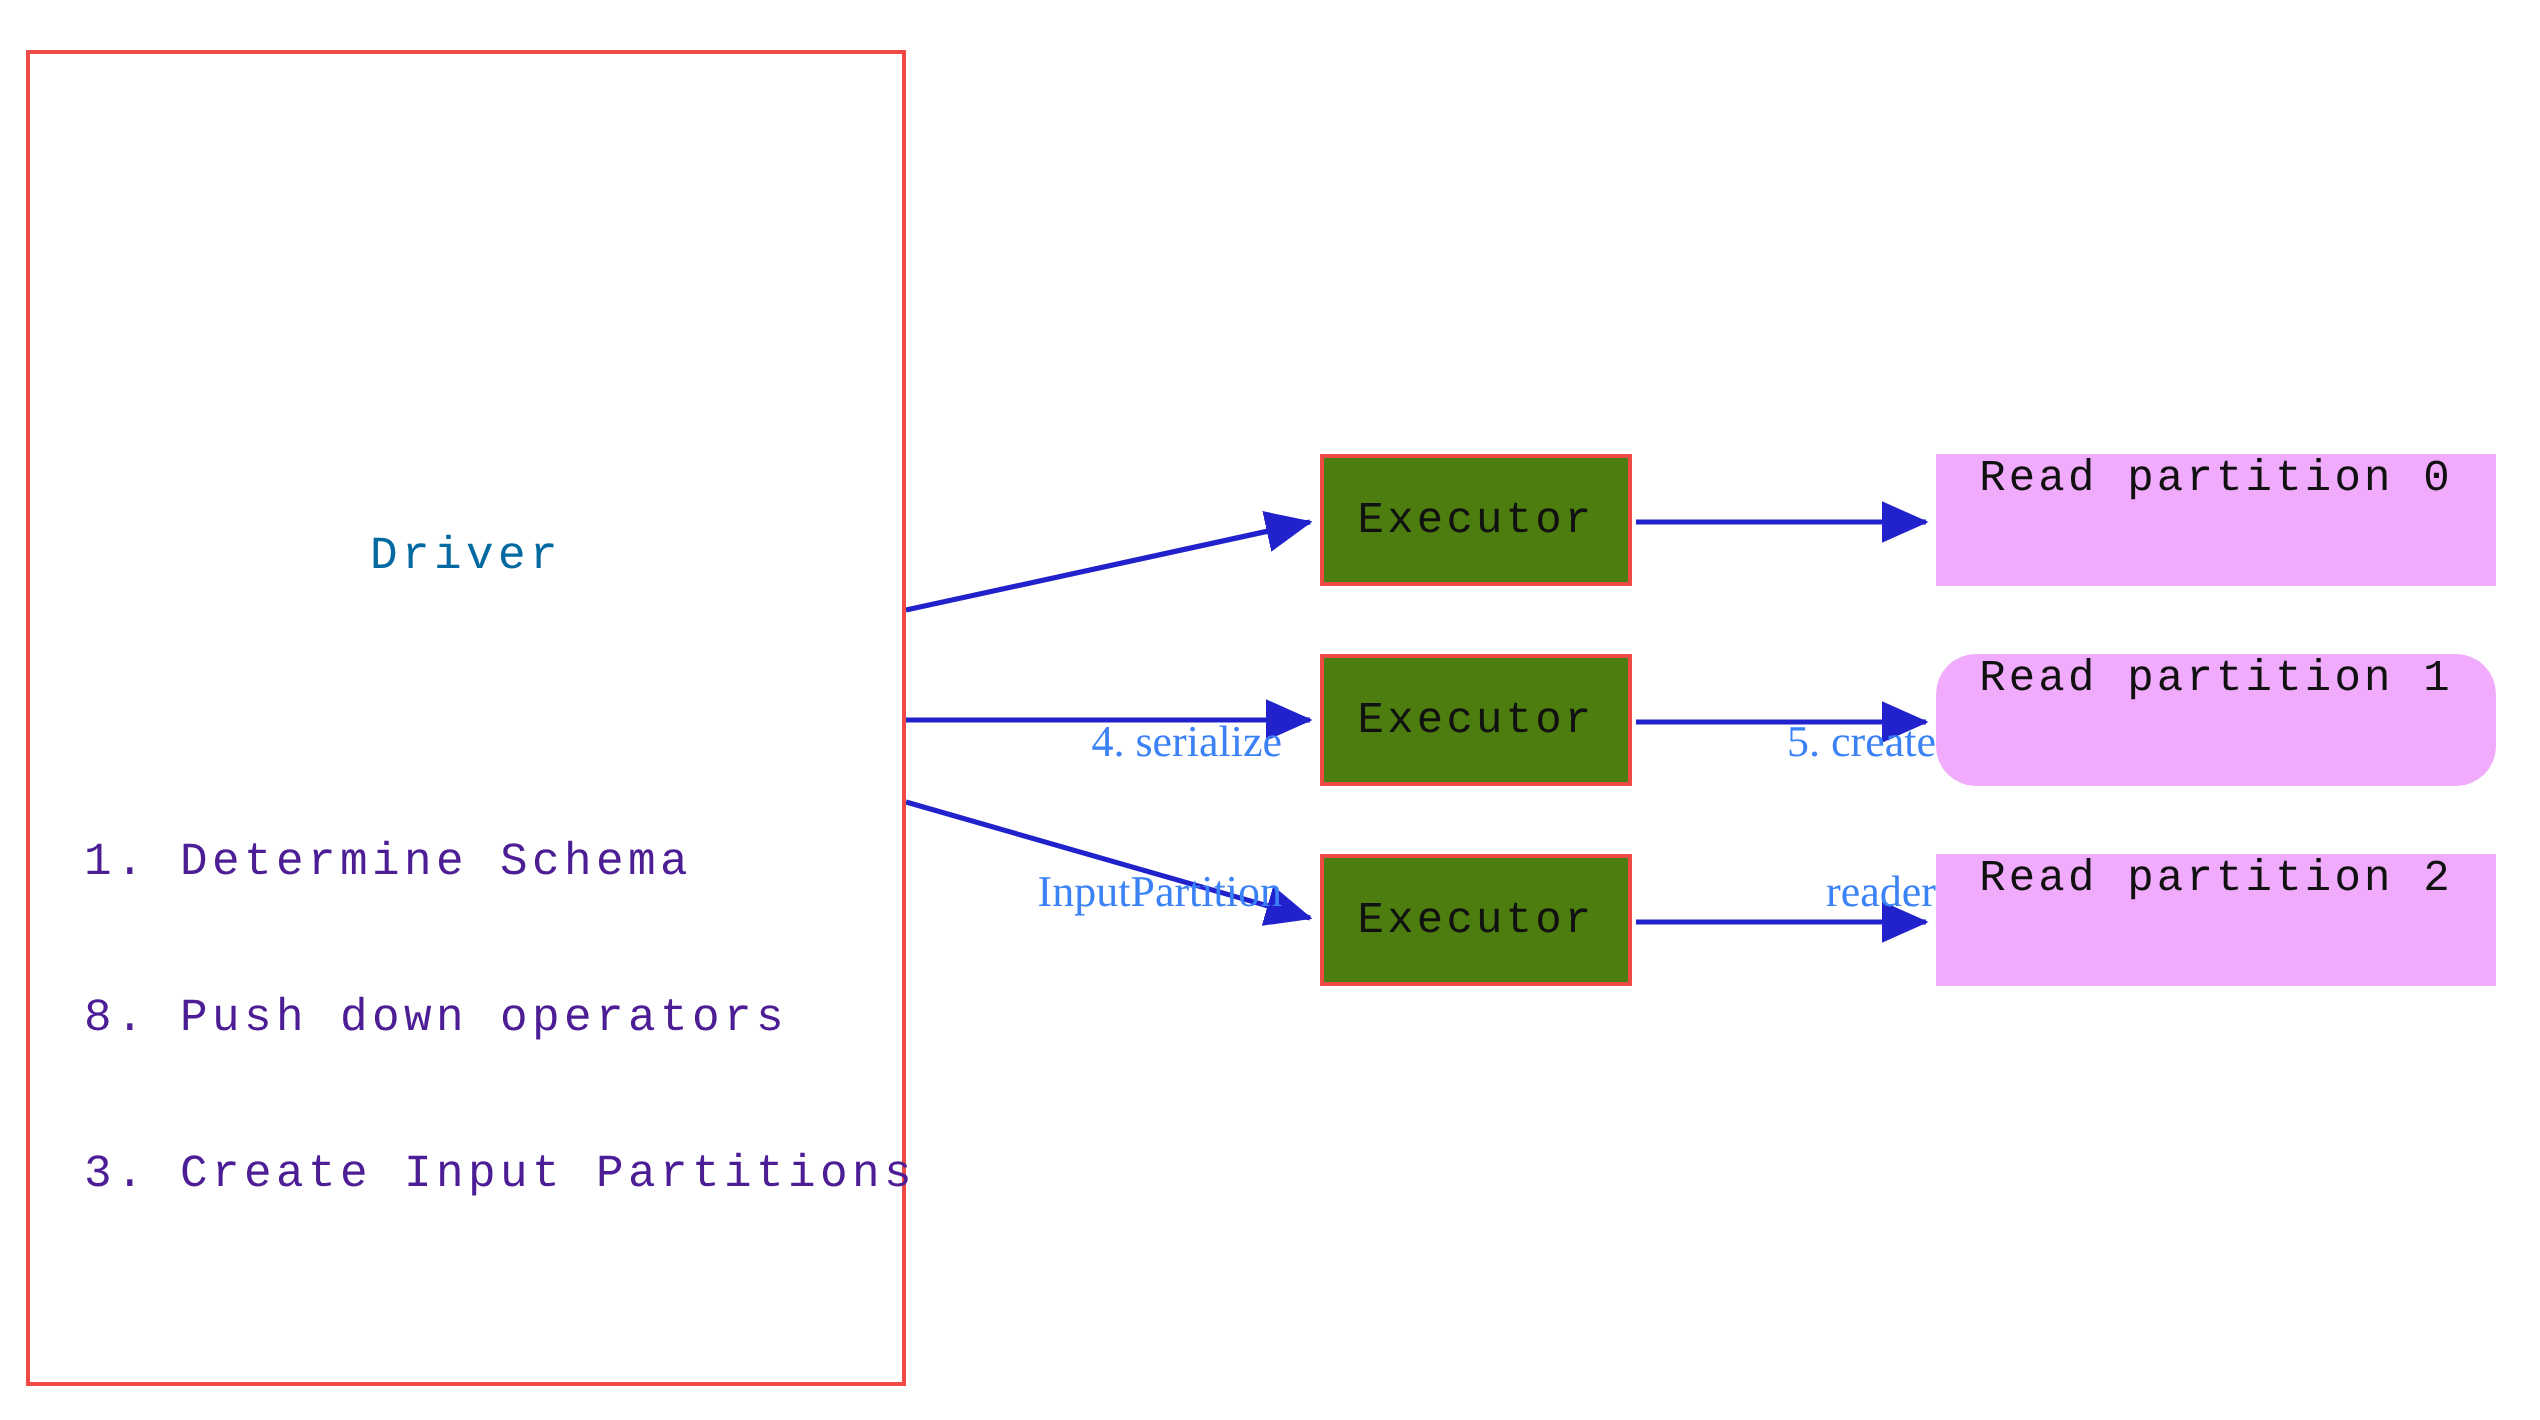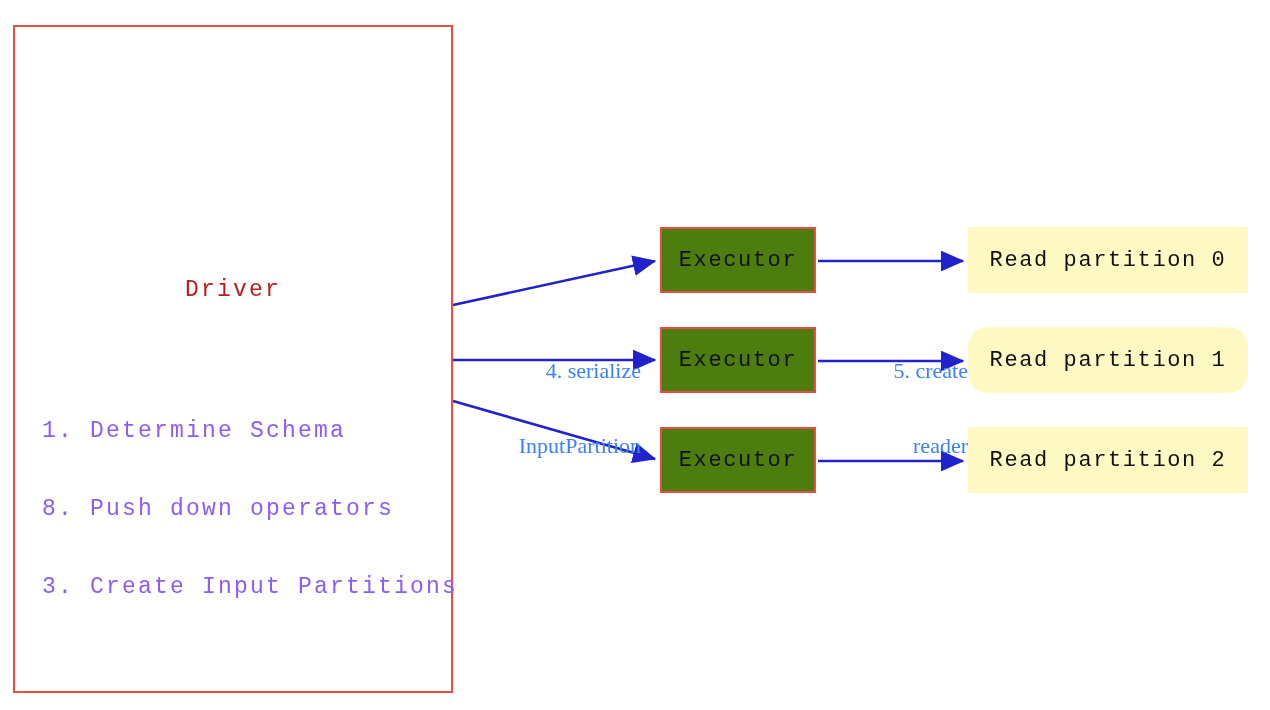--- a/index.html
+++ b/index.html
@@ -32,38 +32,38 @@
     top: 25px;
     width: 440px;
     height: 668px;
     box-sizing: border-box;
     border: 2px solid #ee4b44;
     background: #ffffff;
   }
   .driver-title {
     position: absolute;
     left: 0;
-    top: 250px;
+    top: 238px;
     width: 100%;
     text-align: center;
     font-family: "Liberation Mono", "DejaVu Sans Mono", monospace;
     font-size: 23px;
     letter-spacing: 2.2px;
-    color: #b91c1c;
+    color: #0369a1;
     white-space: pre;
   }
   .driver-steps {
     position: absolute;
     left: 27px;
     top: 339px;
     font-family: "Liberation Mono", "DejaVu Sans Mono", monospace;
     font-size: 23px;
     letter-spacing: 2.2px;
     line-height: 26px;
-    color: #8b5cf6;
+    color: #4c1d95;
     white-space: pre;
   }
   .driver-steps .step-line { display: block; }
 
   
   .executor-box {
     position: absolute;
     left: 660px;
     width: 156px;
     height: 66px;
@@ -85,24 +85,24 @@
   .exec-1 { top: 327px; }
   .exec-2 { top: 427px; }
 
   
   .partition-box {
     position: absolute;
     left: 968px;
     width: 280px;
     height: 66px;
     box-sizing: border-box;
-    background: #fef9c3;
+    background: #f0abfc;
     border: none;
     display: flex;
-    align-items: center;
+    align-items: flex-start;
     justify-content: center;
   }
   .partition-box .box-label {
     font-family: "Liberation Mono", "DejaVu Sans Mono", monospace;
     font-size: 22px;
     letter-spacing: 1.6px;
     color: #111111;
     white-space: pre;
   }
   .part-0 { top: 227px; }

